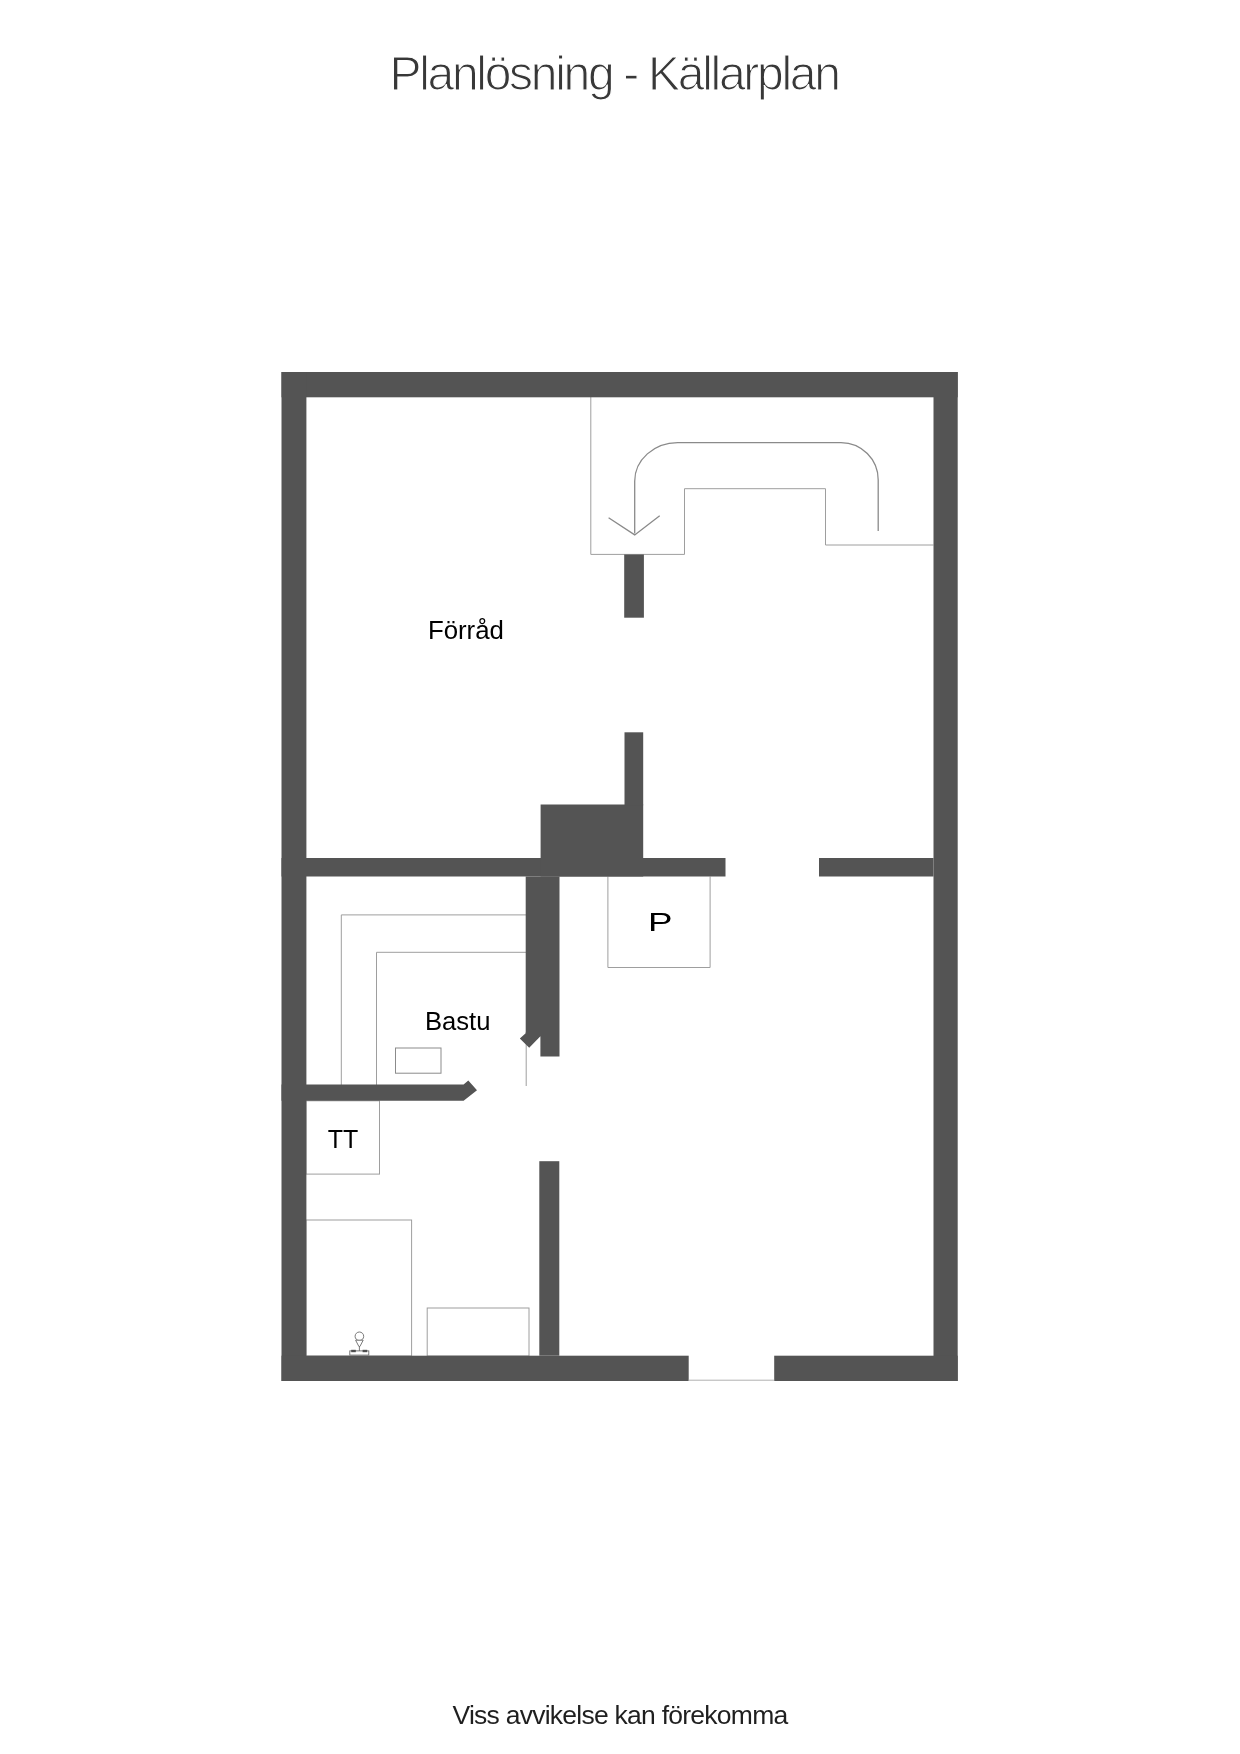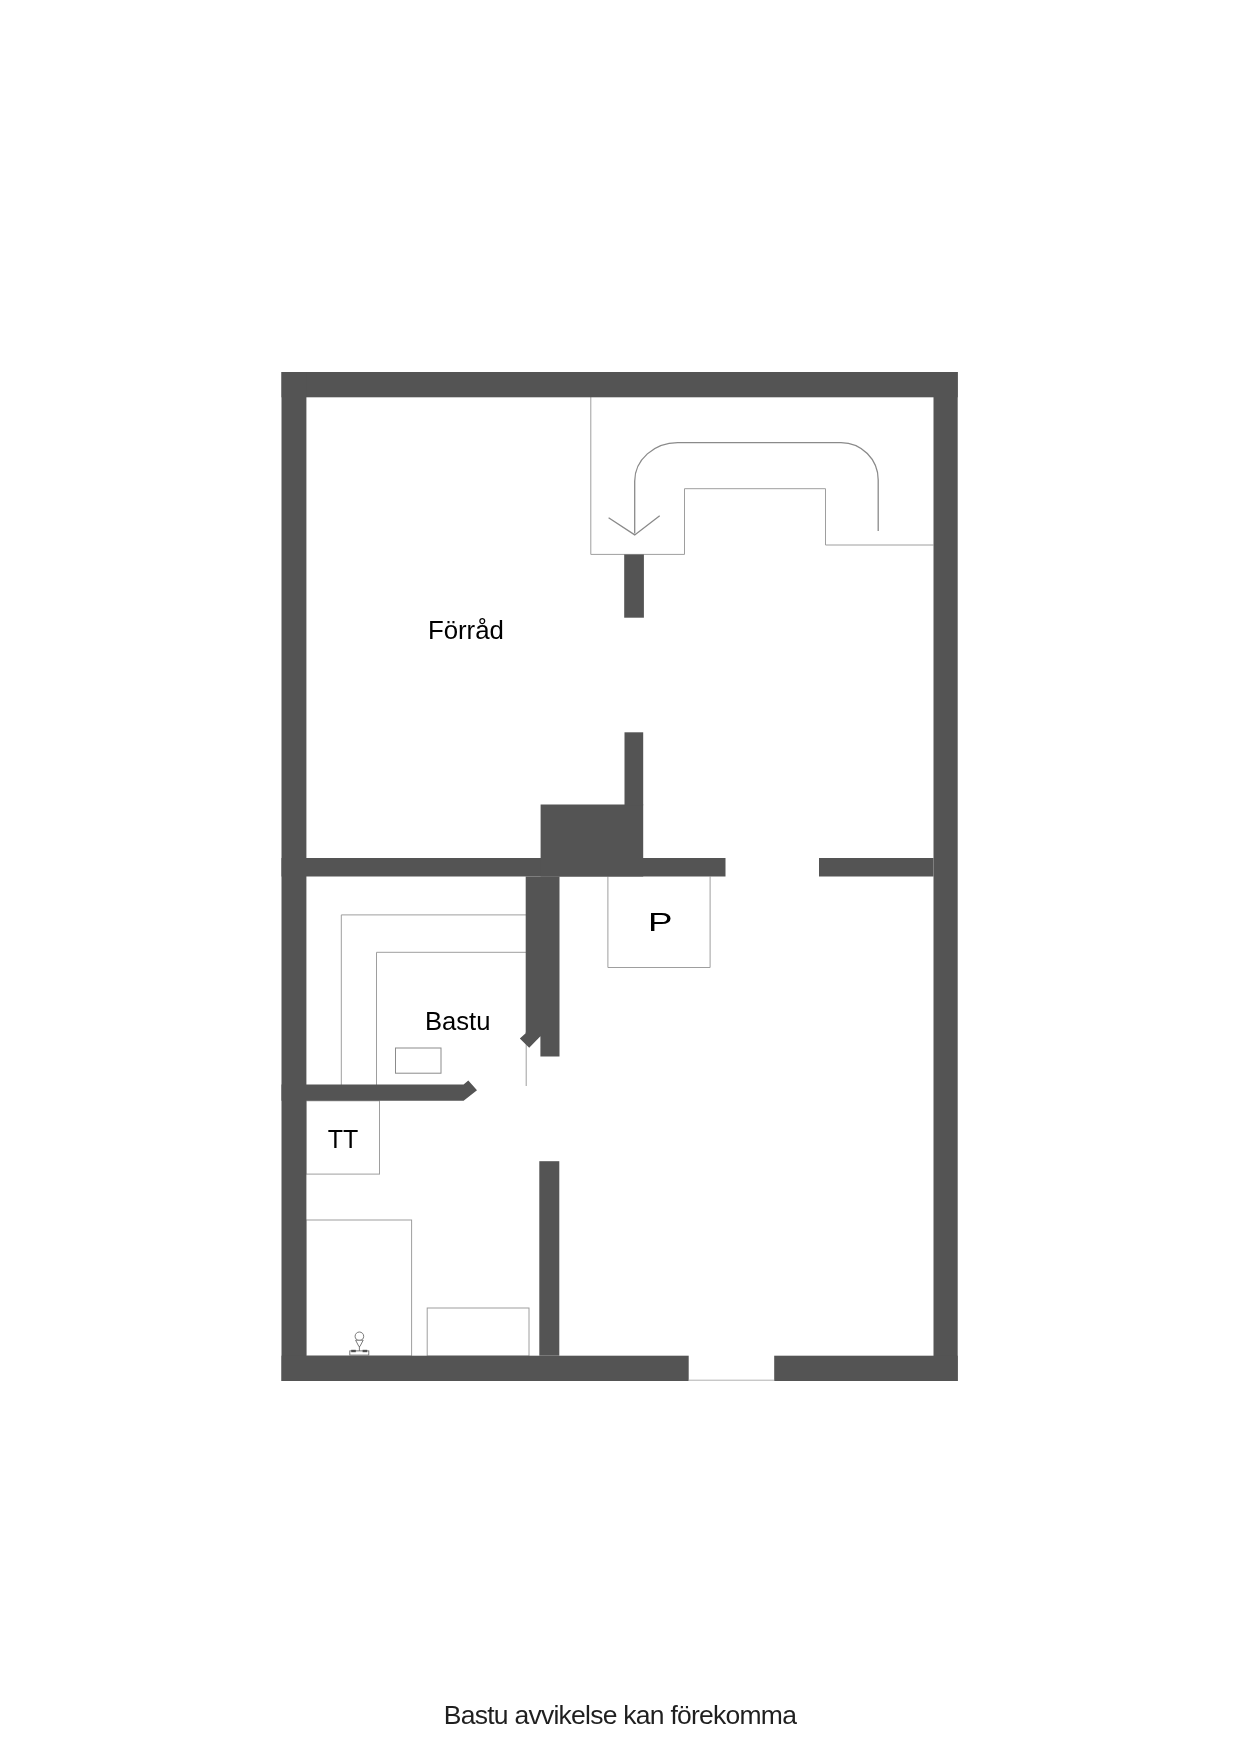--- a/index.html
+++ b/index.html
@@ -4,20 +4,21 @@
 <style>
 html,body{margin:0;padding:0;background:#ffffff;}
 .page{position:relative;width:1240px;height:1754px;background:#ffffff;overflow:hidden;font-family:"Liberation Sans",sans-serif;}
 .title{position:absolute;left:0;top:46px;width:1228px;text-align:center;font-size:48px;letter-spacing:-2.3px;color:#383838;-webkit-text-stroke:1.15px #ffffff;white-space:nowrap;}
 .note{position:absolute;left:0;top:1700px;width:1240px;text-align:center;font-size:26.5px;letter-spacing:-0.75px;color:#1f1f1f;white-space:nowrap;}
 </style>
 </head>
 <body>
 <div class="page">
 
+<div class="title">Planlösning - Källarplan</div>
 
 <svg width="1240" height="1754" viewBox="0 0 1240 1754" style="position:absolute;left:0;top:0;">
 
 <path d="M 341.3 1086 V 914.9 H 526" fill="none" stroke="#9e9e9e" stroke-width="1"></path>
 
 <path d="M 376.5 1086 V 952.3 H 526" fill="none" stroke="#9e9e9e" stroke-width="1"></path>
 
 <line x1="526.2" y1="1032" x2="526.2" y2="1086" stroke="#9e9e9e" stroke-width="1"></line>
 
 <rect x="395.5" y="1048" width="45.5" height="25.2" fill="#ffffff" stroke="#8b8b8b" stroke-width="1"></rect>
@@ -79,14 +80,14 @@
 <text x="427.9" y="638.8" textLength="76" lengthAdjust="spacingAndGlyphs">Förråd</text>
 
 <text x="424.9" y="1029.8" textLength="65.5" lengthAdjust="spacingAndGlyphs">Bastu</text>
 
 <text x="327.8" y="1147.7">TT</text>
 
 <text x="648" y="930.8" textLength="24.5" lengthAdjust="spacingAndGlyphs">P</text>
 </g>
 </svg>
 
-<div class="note">Bastu avvikelse kan förekomma</div>
+<div class="note">Viss avvikelse kan förekomma</div>
 </div>
 
 </body></html>

